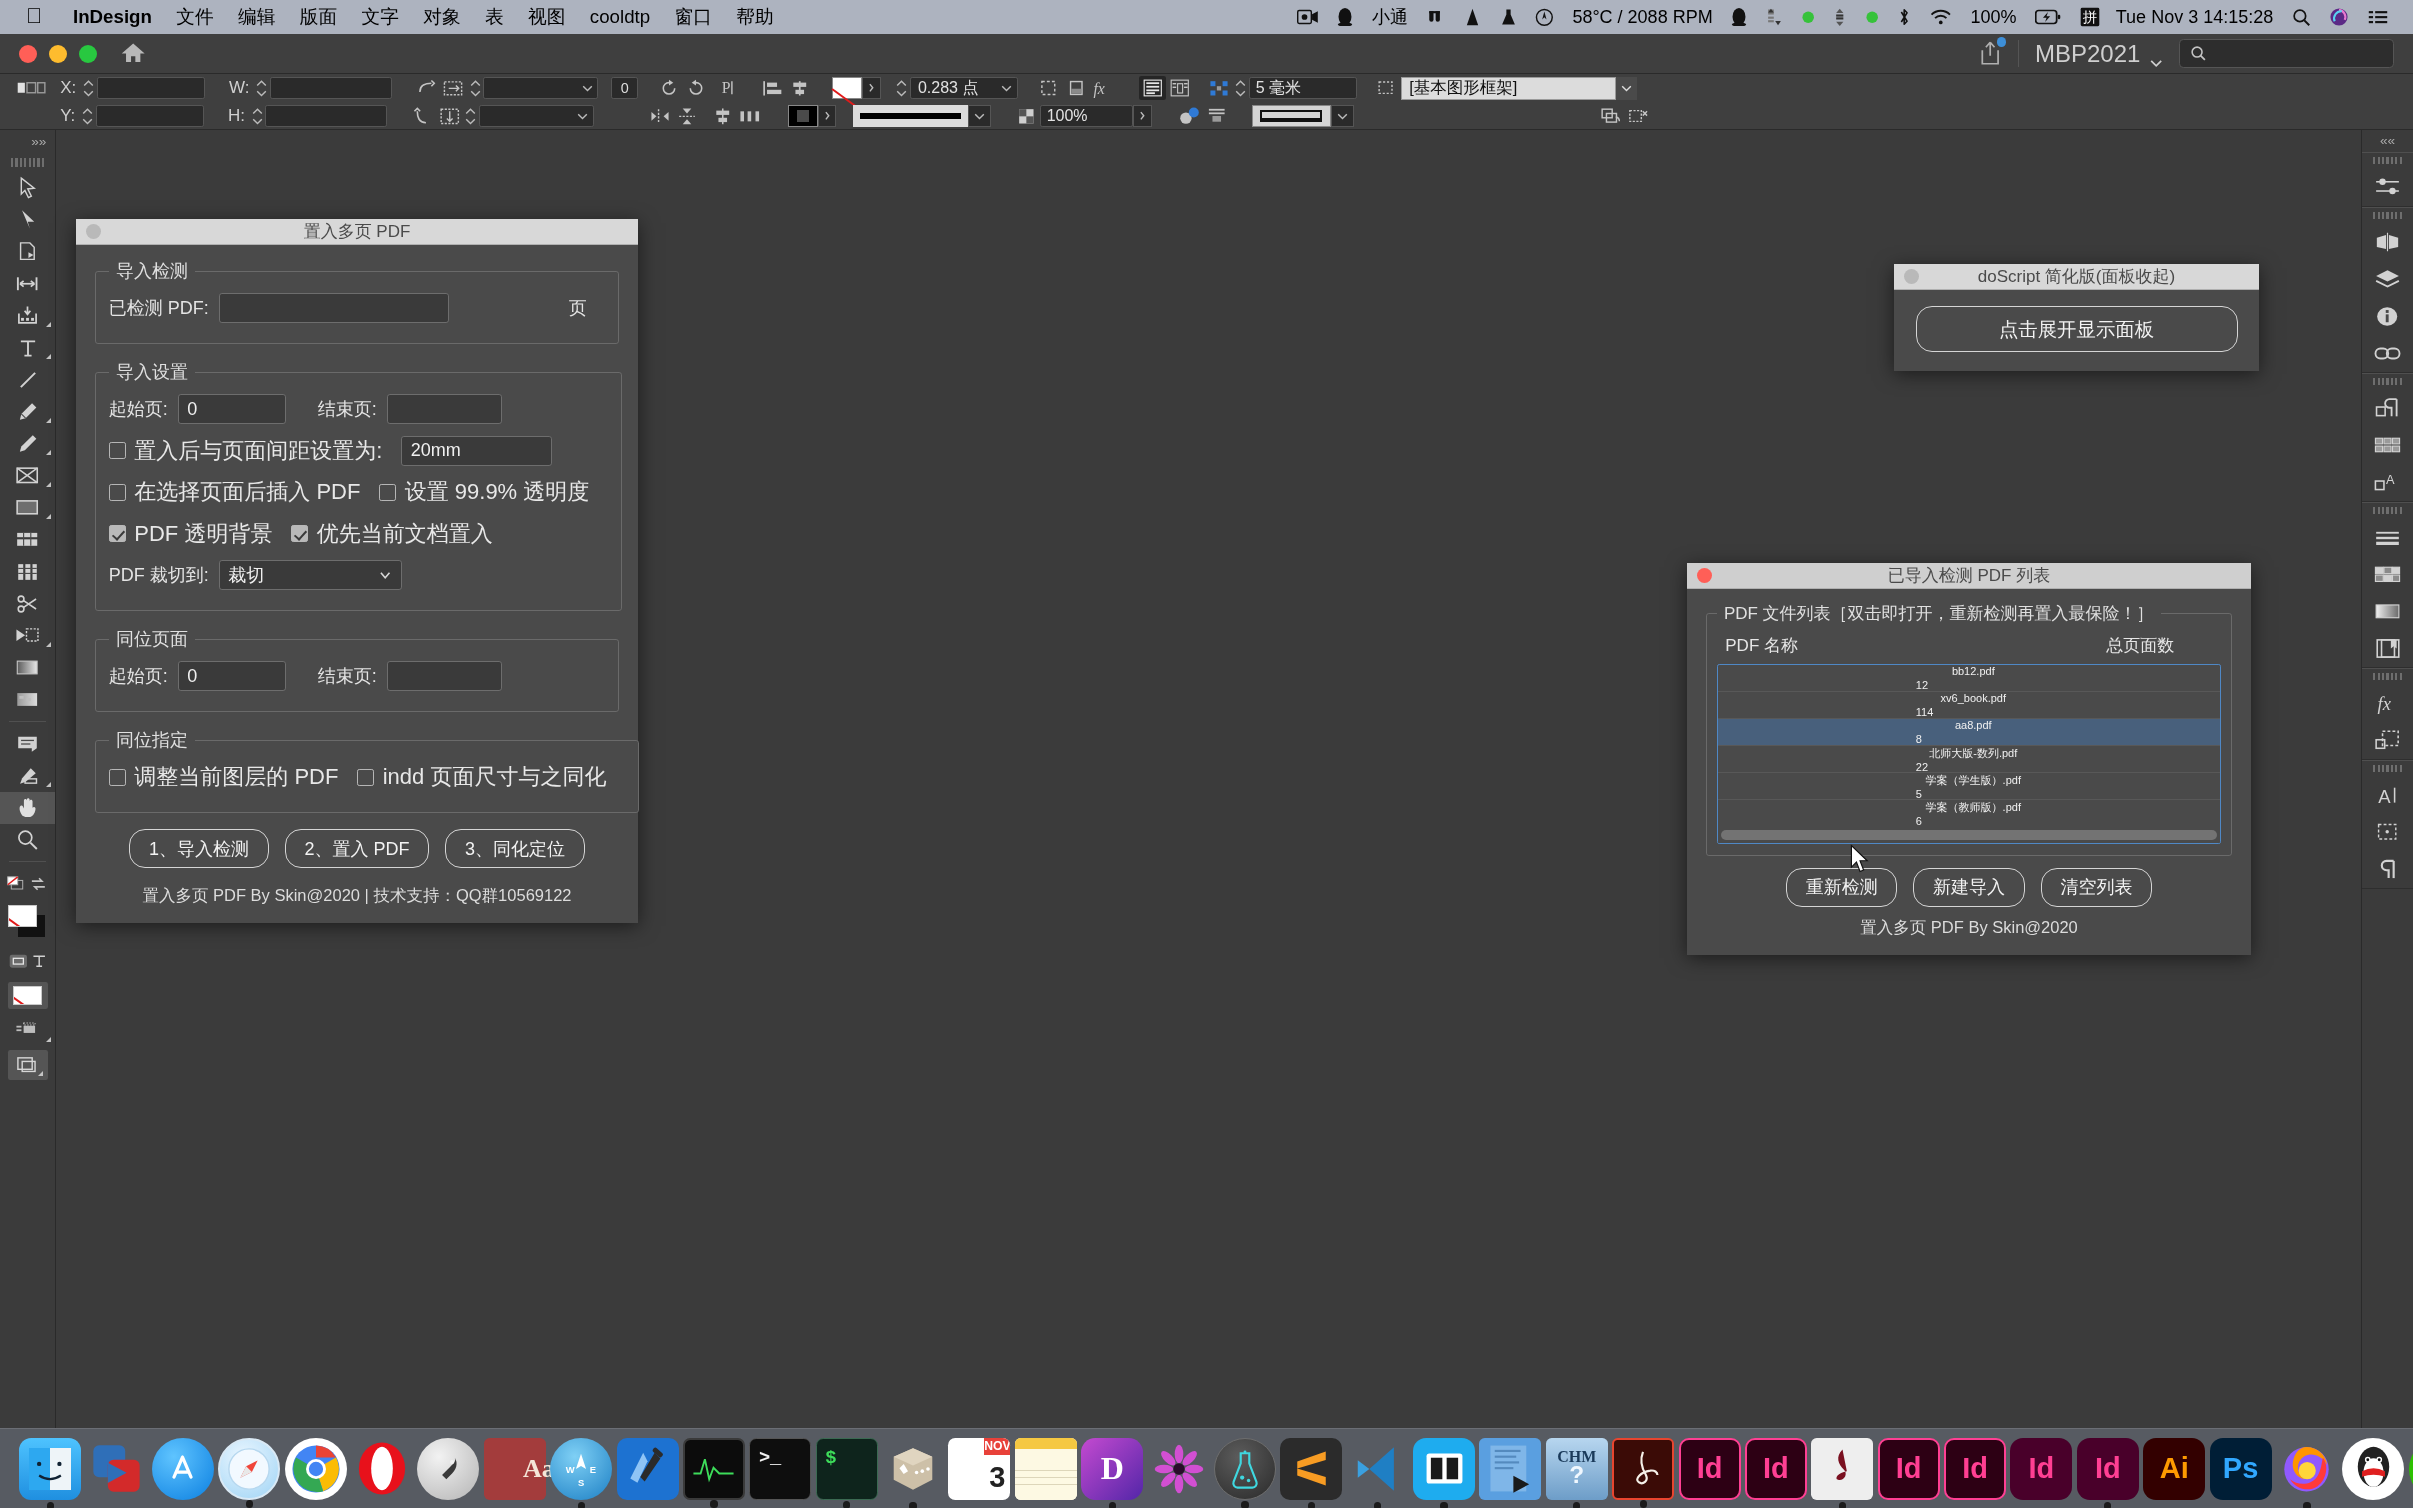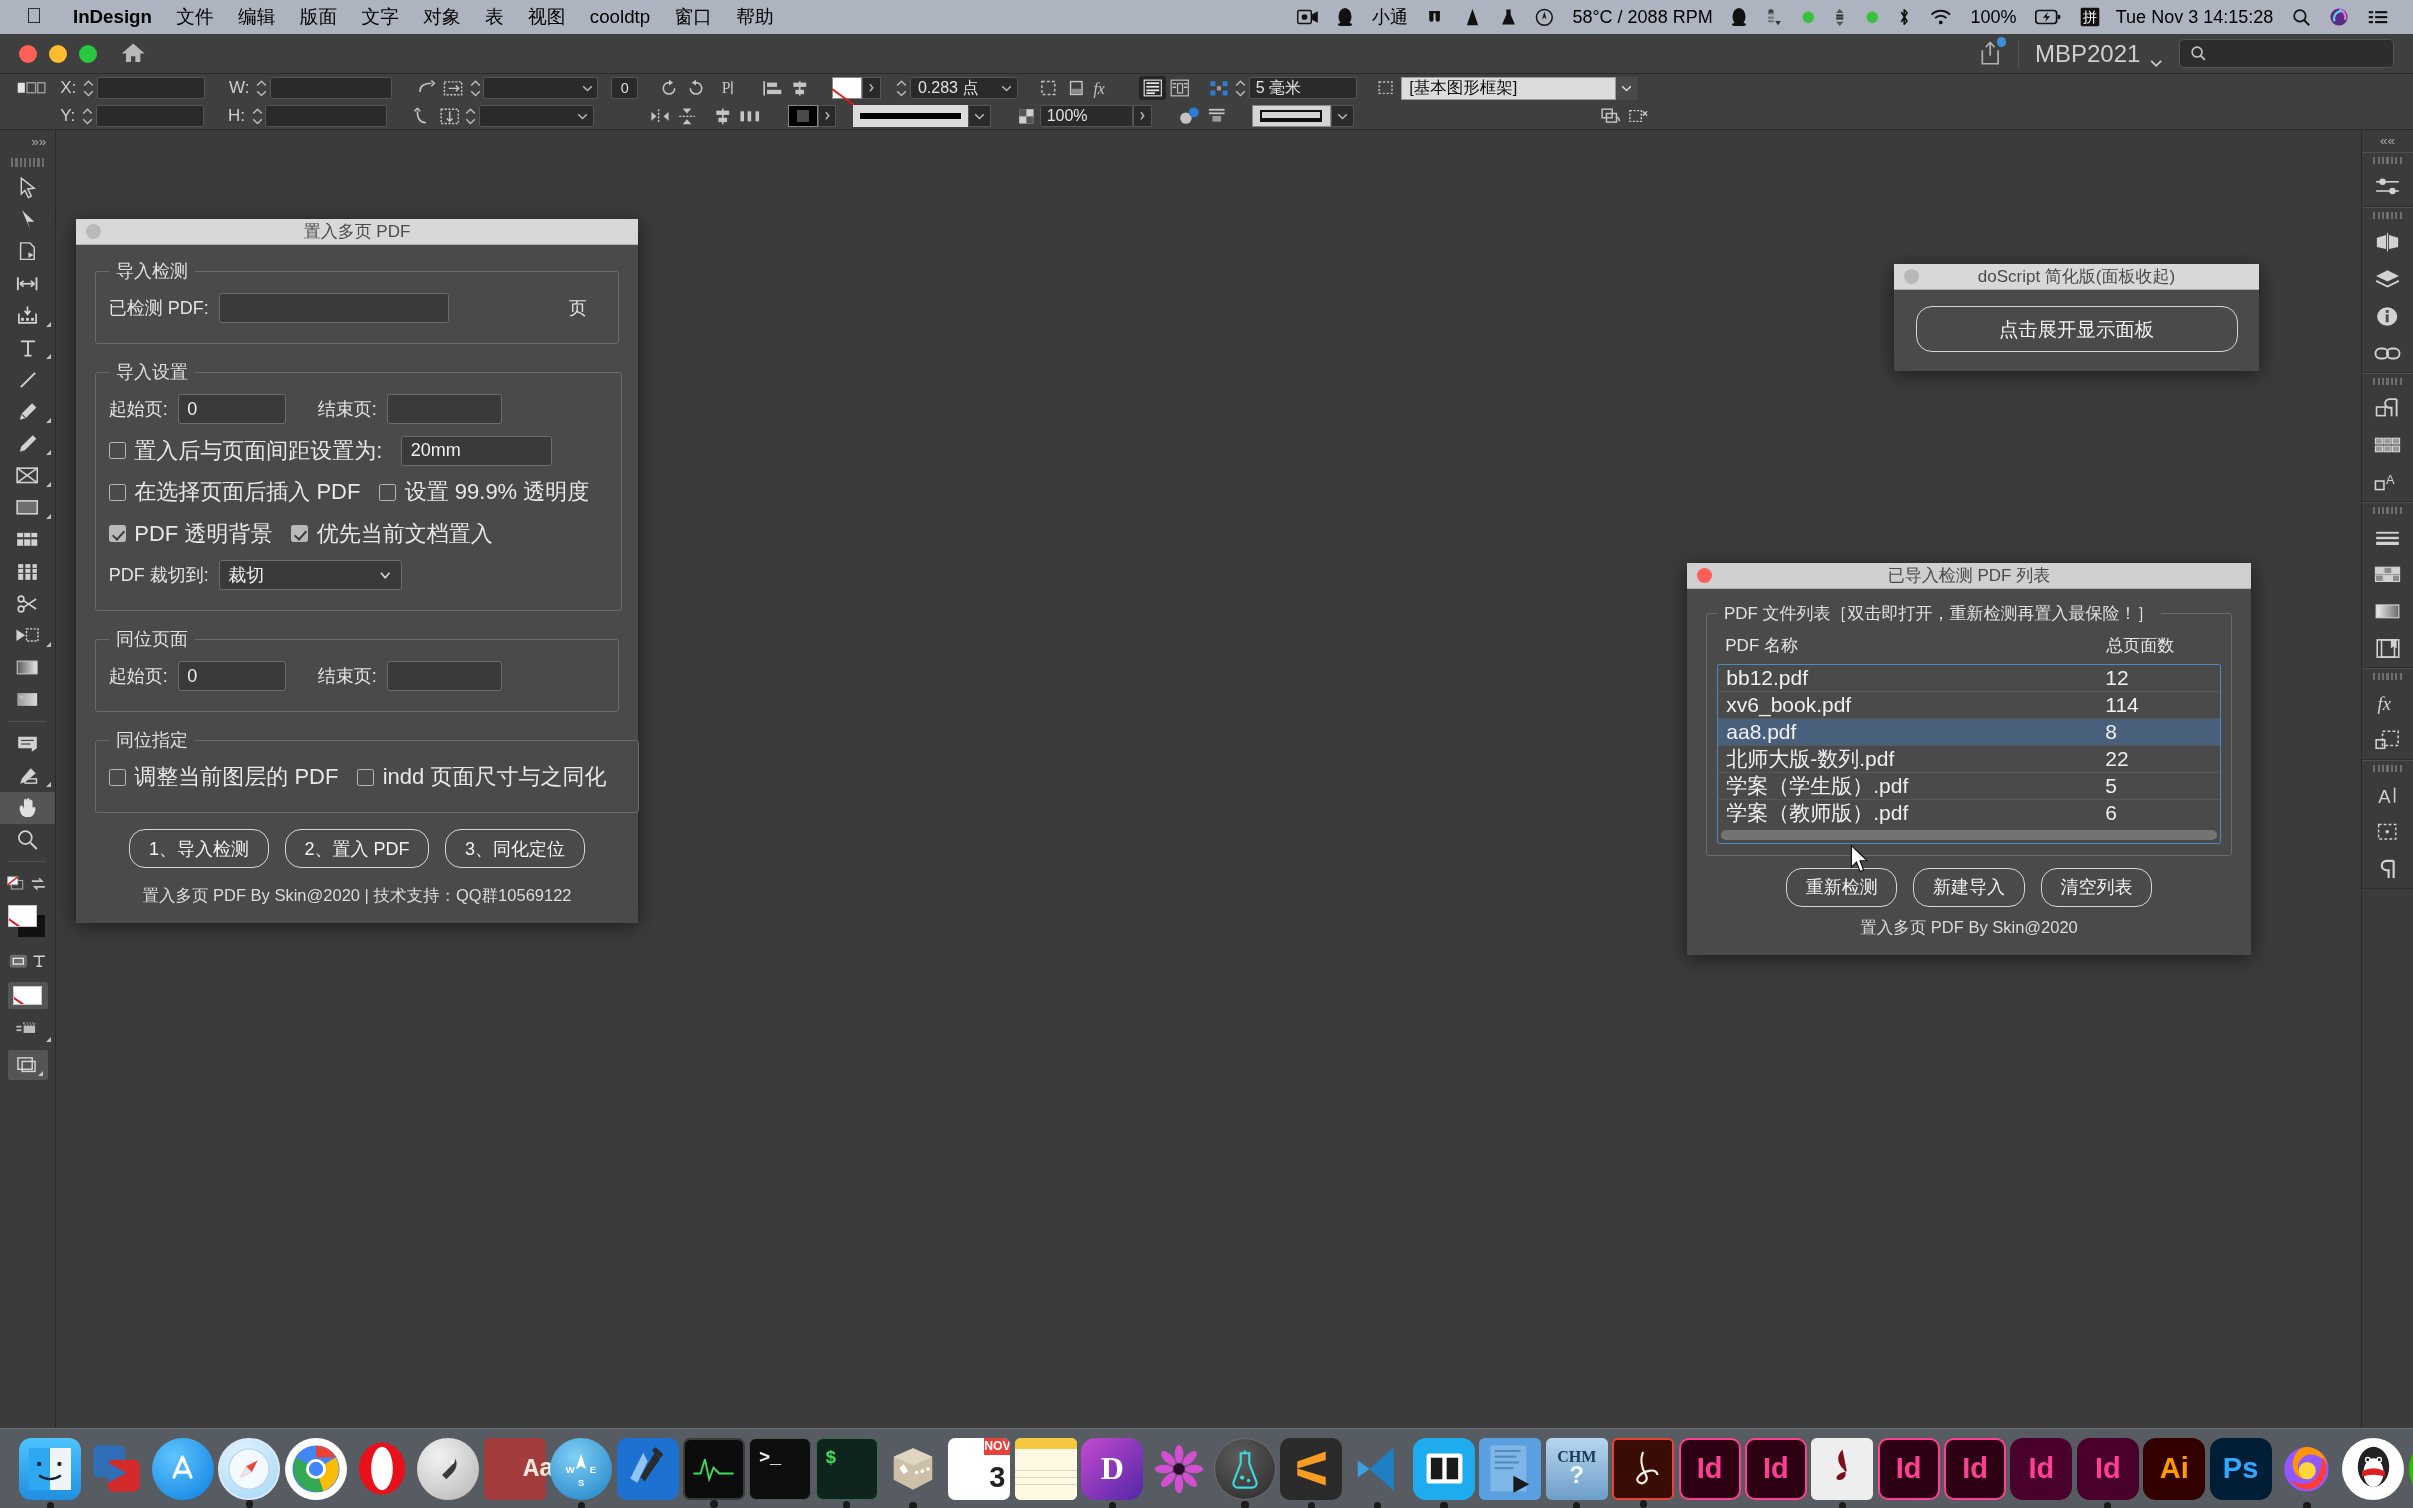--- a/index.html
+++ b/index.html
@@ -171,22 +171,22 @@
     font-family:"Liberation Sans", sans-serif;
   }
   .footnote{ text-align:center; font-size:16.5px; color:#dcdcdc; }
 
   
   .listwrap{
     border:1.4px solid #4f88c6; border-radius:2.2px; background:#4a4a4a; overflow:hidden;
   }
   .lhead{ display:flex; font-size:17px; color:#e6e6e6; padding:0 0 7.2px 8.6px; }
   .lhead .c1{ flex:1; } .lhead .c2{ width:115px; }
-  .lrow{ display:flex; font-size:21px; color:#f0f0f0; height:27px; align-items:center;
-         border-bottom:0.7px solid #585858; padding-left:8.6px; }
+  .lrow{ display:flex; font-size:11px; color:#f0f0f0; height:27px; align-items:center;
+         border-bottom:0.7px solid #585858; padding-left:8.6px;flex-direction:column; }
   .lrow.sel{ background:#48607c; }
   .lrow .c1{ flex:1; } .lrow .c2{ width:115px; }
   .hscroll{ height:16px; background:#4a4a4a; display:flex; align-items:center; padding:0 2.9px;}
   .hscroll i{ flex:1; height:10px; border-radius:5px; background:#737373; display:block; }
 
   
   .dock{
     position:absolute; left:0; bottom:0; width:2413px; height:80px;
     background:rgba(90,94,102,.92); border-top:0.7px solid rgba(255,255,255,.12);
     display:flex; align-items:center; padding:0 17px; gap:0;
@@ -1418,21 +1418,21 @@
           <ellipse cx="36" cy="38" rx="15" ry="30" fill="#fff"></ellipse>
         </svg>
     </div>
     <div class="dk circ" style="background:radial-gradient(circle at 35% 30%,#f2f2f2,#b4b4b4);">
       <svg width="33" height="33" viewBox="0 0 46 46">
           <path d="M30 6 C36 12 36 22 28 30 L20 38 L14 32 L22 24 C30 16 36 12 30 6 Z" fill="#3a3a3a"></path>
           <circle cx="28" cy="14" r="3" fill="#f2f2f2"></circle>
         </svg>
     </div>
     <div class="dk" style="background:#a33c3c;border-radius:5.7px;">
-      <span style="color:#f4e6d8;font-family:Liberation Mono, monospace;font-size:26px;margin-left:48px;">Aa</span>
+      <span style="color:#f4e6d8;font-family:Liberation Serif, serif;font-size:26px;margin-left:48px;">Aa</span>
     </div>
     <div class="dk circ run" style="background:radial-gradient(circle at 40% 30%,#7fd0f5,#1c7fc4);">
       <svg width="42" height="42" viewBox="0 0 58 58" style="font-size:34px">
           <path d="M29 8 L36 29 L29 25 L22 29 Z" fill="#fff"></path>
           <text x="8" y="34" font-size="13" fill="#fff" font-family="Liberation Sans, sans-serif">W</text>
           <text x="41" y="34" font-size="13" fill="#fff" font-family="Liberation Sans, sans-serif">E</text>
           <text x="25" y="52" font-size="13" fill="#fff" font-family="Liberation Sans, sans-serif">S</text>
         </svg>
     </div>
     <div class="dk" style="background:#1d72d1;border-radius:10px;">

